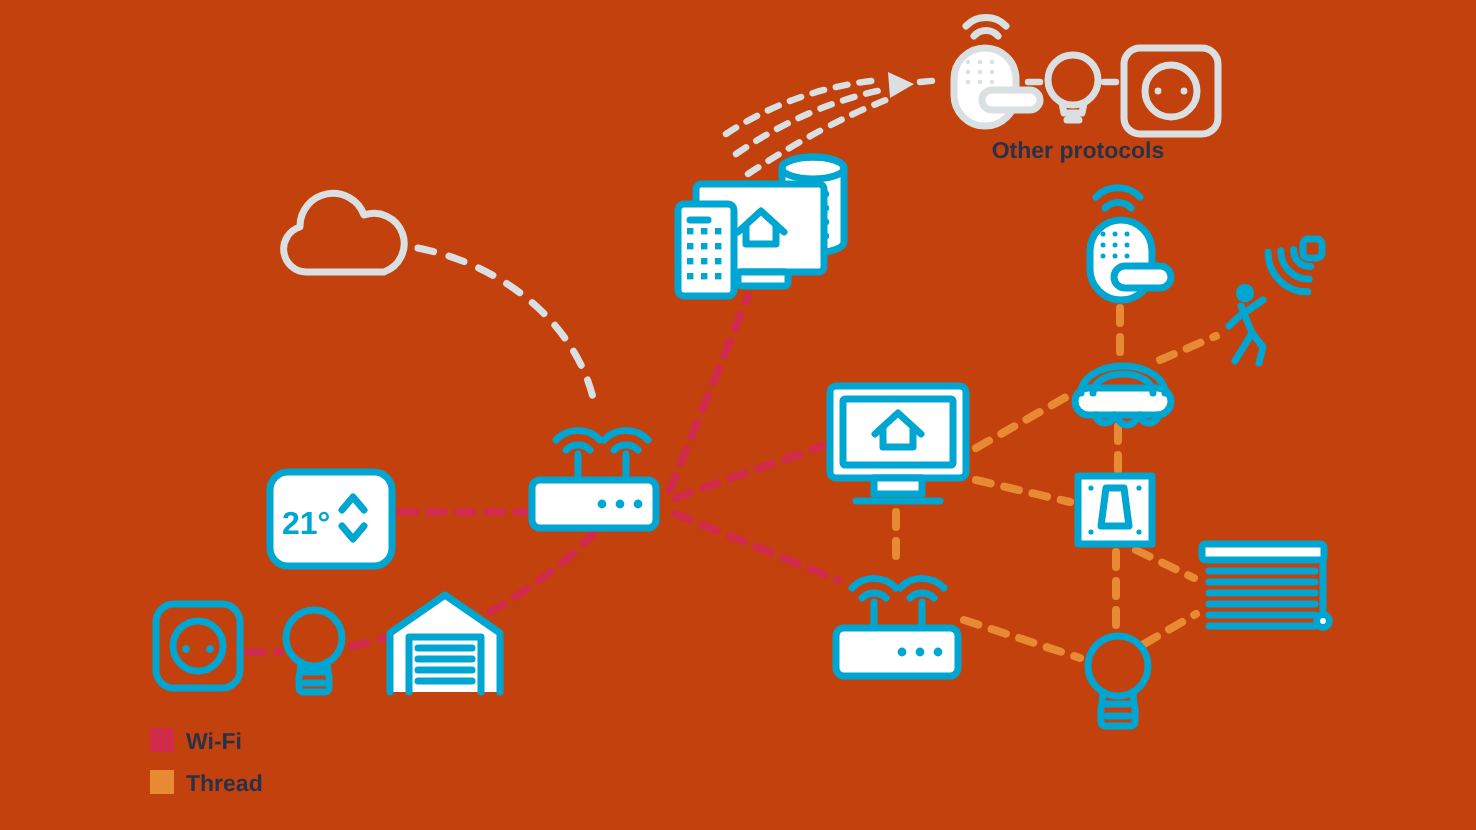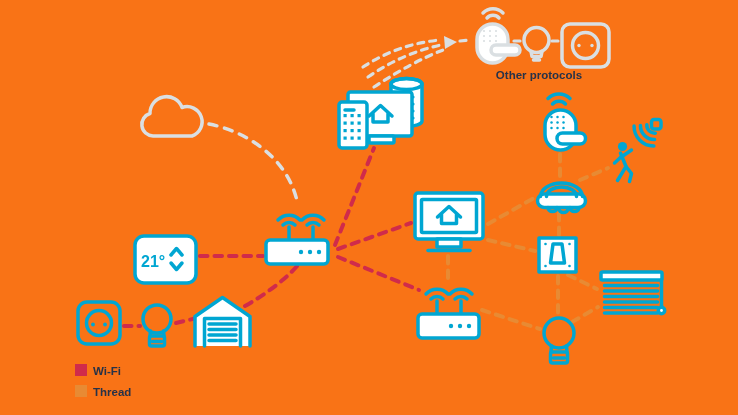--- a/index.html
+++ b/index.html
@@ -1,16 +1,16 @@
 <!DOCTYPE html>
 <html><head>
 <meta charset="utf-8">
 <style>
   html,body{margin:0;padding:0;background:#fff;}
-  .stage{position:relative;width:738px;height:415px;overflow:hidden;background:#f97316;}
+  .stage{position:relative;width:738px;height:415px;overflow:hidden;background:#c2410c;}
   svg{display:block;}
   
   .wifi-line{stroke:#D02B4B;stroke-width:4;fill:none;stroke-linecap:round;stroke-dasharray:7.5 7;}
   .thread-line{stroke:#E88A33;stroke-width:4;fill:none;stroke-linecap:round;stroke-dasharray:7.5 7;}
   .other-line{stroke:#DADFE2;stroke-width:3.5;fill:none;stroke-linecap:round;stroke-dasharray:8 8;}
   .other-line-sm{stroke:#DADFE2;stroke-width:3.2;fill:none;stroke-linecap:round;stroke-dasharray:6 6;}
   
   .dev{stroke:#00A6D2;fill:none;stroke-width:3.5;stroke-linecap:round;stroke-linejoin:round;}
   .dev-w{stroke:#00A6D2;fill:#fff;stroke-width:3.5;stroke-linecap:round;stroke-linejoin:round;}
   .dev-f{fill:#00A6D2;stroke:none;}

